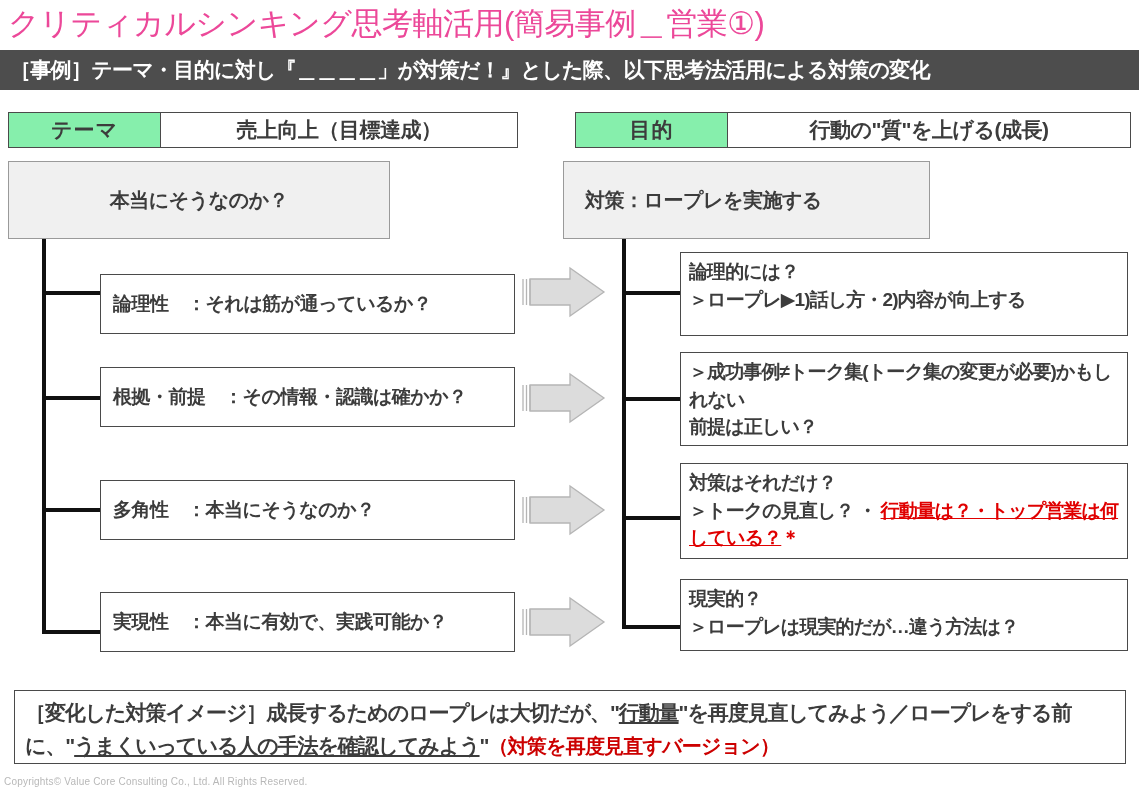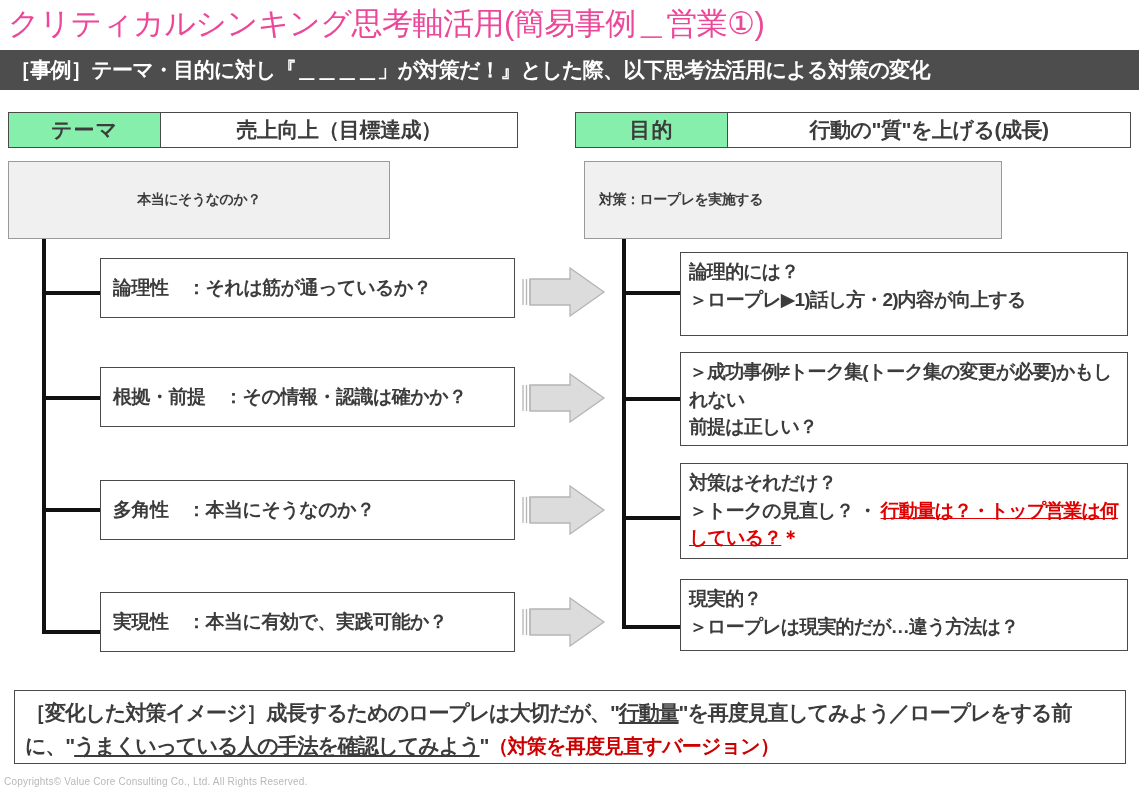--- a/index.html
+++ b/index.html
@@ -87,33 +87,33 @@
   }
   #hdr-theme  { left: 8px;   top: 112px; width: 510px; }
   #hdr-purpose{ left: 575px; top: 112px; width: 556px; }
 
   
   .stmt-box {
     position: absolute;
     background: #f0f0f0;
     border: 1px solid #9a9a9a;
     box-sizing: border-box;
-    font-size: 14px;
+    font-size: 20px;
     font-weight: bold;
     color: #3c3c3c;
     letter-spacing: -0.5px;
   }
   #stmt-theme {
     left: 8px; top: 161px; width: 382px; height: 78px;
     display: flex; align-items: center; justify-content: center;
   }
   #stmt-purpose {
-    left: 584px; top: 161px; width: 418px; height: 78px;
+    left: 563px; top: 161px; width: 367px; height: 78px;
     display: flex; align-items: center;
-    padding-left: 14px;
+    padding-left: 21px;
   }
 
   
   .trunk {
     position: absolute;
     width: 4px;
     background: #111111;
   }
   #trunk-left  { left: 42px;  top: 239px; height: 395px; }
   #trunk-right { left: 622px; top: 239px; height: 390px; }
@@ -240,21 +240,21 @@
 <div class="branch branch-l" style="top:291px;"></div>
 <div class="branch branch-l" style="top:396px;"></div>
 <div class="branch branch-l" style="top:508px;"></div>
 <div class="branch branch-l" style="top:630px;"></div>
 
 <div class="branch branch-r" style="top:291px;"></div>
 <div class="branch branch-r" style="top:397px;"></div>
 <div class="branch branch-r" style="top:516px;"></div>
 <div class="branch branch-r" style="top:625px;"></div>
 
-<div class="crit-box" style="top:258px;">論理性　：それは筋が通っているか？</div>
+<div class="crit-box" style="top:274px;">論理性　：それは筋が通っているか？</div>
 <div class="crit-box" style="top:367px;">根拠・前提　：その情報・認識は確かか？</div>
 <div class="crit-box" style="top:480px;">多角性　：本当にそうなのか？</div>
 <div class="crit-box" style="top:592px;">実現性　：本当に有効で、実践可能か？</div>
 
 <div class="arrow" style="left:518px; top:265px;">
   <svg width="90" height="54" viewBox="0 0 90 54">
     <polygon points="12,14 52,14 52,3 86,27 52,51 52,40 12,40" fill="#dcdcdc" stroke="#b5b5b5" stroke-width="1.3"></polygon>
     <line x1="5" y1="14" x2="5" y2="40" stroke="#b5b5b5" stroke-width="1.3"></line>
     <line x1="8.5" y1="14" x2="8.5" y2="40" stroke="#b5b5b5" stroke-width="1.3"></line>
     <line x1="12" y1="14" x2="12" y2="40" stroke="#b5b5b5" stroke-width="1.3"></line>

